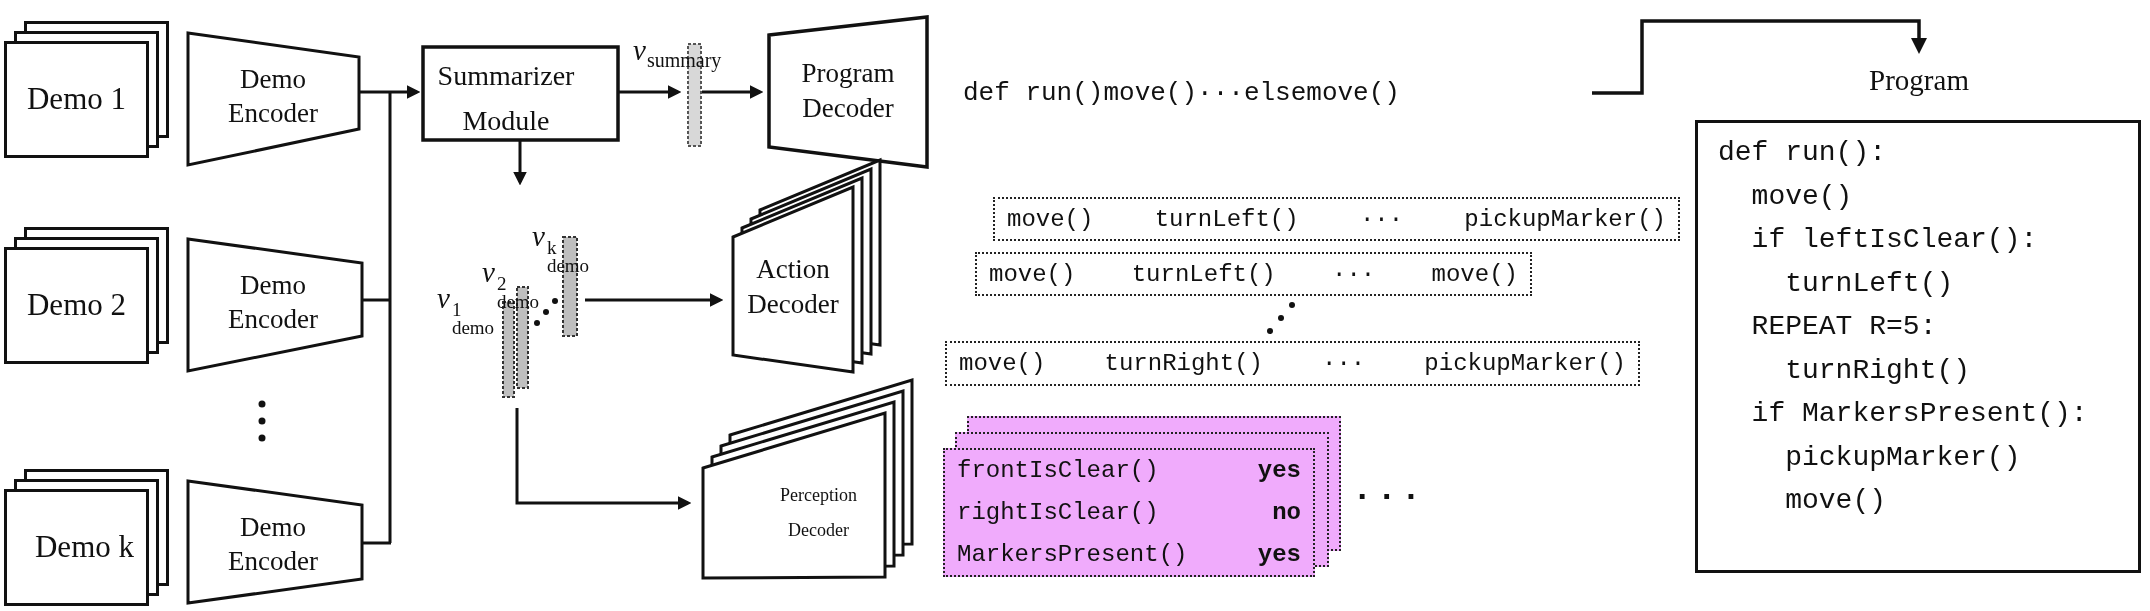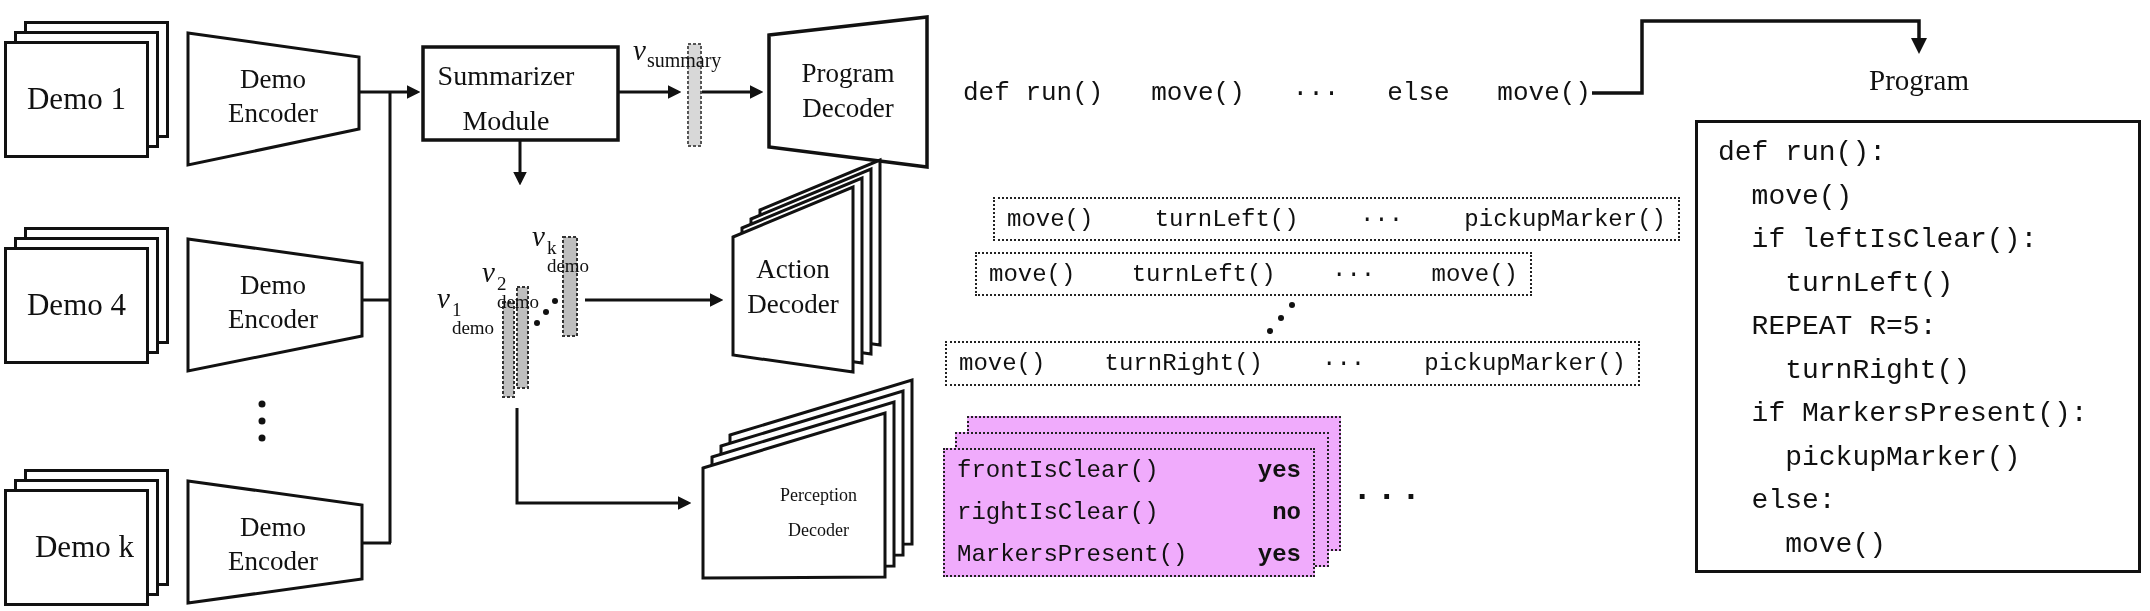--- a/index.html
+++ b/index.html
@@ -20,21 +20,21 @@
 
   
   .vlabel{position:absolute;z-index:3;font-size:29px;margin-top:28px;}
   .vbase{font-style:italic;font-family:"Liberation Serif", serif;}
   .supsub{display:inline-flex;flex-direction:column;font-size:19px;line-height:18px;vertical-align:-8px;margin-left:2px;}
   .subonly{font-size:20px;vertical-align:-7px;margin-left:1px;}
 
   
   .mono{font-family:"Liberation Mono", monospace;}
   .flow-line{position:absolute;left:963px;top:78px;width:628px;height:30px;display:flex;
-             justify-content:space-between;align-items:center;font-size:26px;z-index:2;}
+             align-items:center;font-size:26px;z-index:2;}
 
   .action-row{position:absolute;border:2px dotted #222;background:#fff;display:flex;
               justify-content:space-between;align-items:center;padding:0 12px;font-size:24px;z-index:2;}
 
   .perc-box{position:absolute;border:2px dotted #222;background:#f0abfc;z-index:2;}
   .perc-front{display:flex;flex-direction:column;justify-content:center;padding:0 12px;font-size:24px;}
   .perc-row{display:flex;justify-content:space-between;line-height:42px;}
   .perc-val{font-weight:bold;}
 
   .dots-h{position:absolute;font-family:"Liberation Mono", monospace;font-size:34px;font-weight:bold;z-index:2;letter-spacing:4px;}
@@ -114,21 +114,21 @@
   </svg>
 
   <div class="page abs" style="left:24px;top:21px;"></div>
   <div class="page abs" style="left:14px;top:31px;"></div>
   <div class="page abs" style="left:4px;top:41px;"></div>
   <div class="demo-label" style="left:4px;top:81px;">Demo 1</div>
 
   <div class="page abs" style="left:24px;top:227px;"></div>
   <div class="page abs" style="left:14px;top:237px;"></div>
   <div class="page abs" style="left:4px;top:247px;"></div>
-  <div class="demo-label" style="left:4px;top:287px;">Demo 4</div>
+  <div class="demo-label" style="left:4px;top:287px;">Demo 2</div>
 
   <div class="page abs" style="left:24px;top:469px;"></div>
   <div class="page abs" style="left:14px;top:479px;"></div>
   <div class="page abs" style="left:4px;top:489px;"></div>
   <div class="demo-label" style="left:12px;top:529px;">Demo k</div>
 
   <div class="blocklabel enc-label" style="left:193px;top:62px;">Demo
 Encoder</div>
   <div class="blocklabel enc-label" style="left:193px;top:268px;">Demo
 Encoder</div>
@@ -210,17 +210,16 @@
   <div class="program-title">Program</div>
   <div class="program-box">
     <div class="pline">def run():</div>
     <div class="pline">  move()</div>
     <div class="pline">  if leftIsClear():</div>
     <div class="pline">    turnLeft()</div>
     <div class="pline">  REPEAT R=5:</div>
     <div class="pline">    turnRight()</div>
     <div class="pline">  if MarkersPresent():</div>
     <div class="pline">    pickupMarker()</div>
-    <div class="pline">  else:</div>
     <div class="pline">    move()</div>
   </div>
 
 </div>
 
 </body></html>

